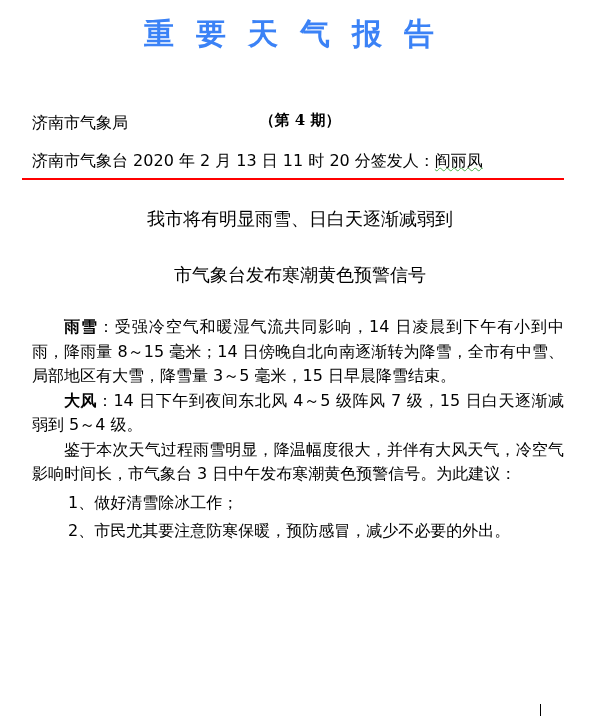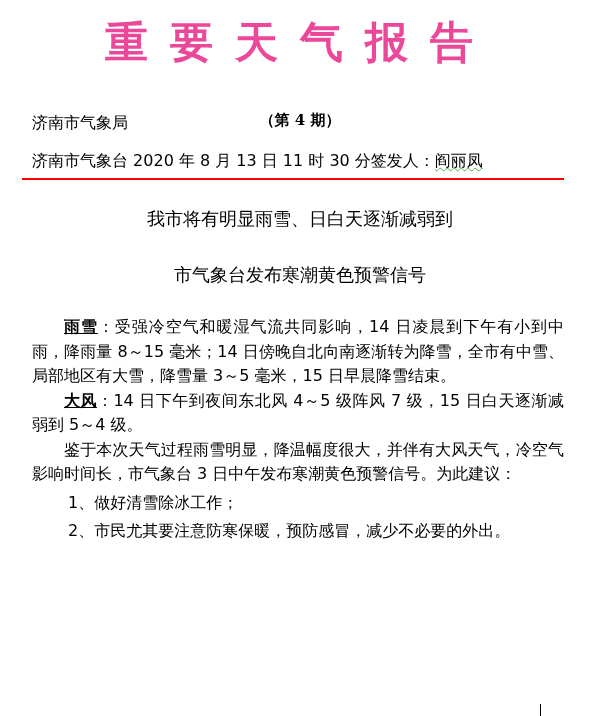--- a/index.html
+++ b/index.html
@@ -3,21 +3,21 @@
 <meta charset="utf-8">
 <style>
   html, body { margin:0; padding:0; }
   body {
     width:600px; height:716px; overflow:hidden; background:#ffffff;
     font-family:"DejaVu Sans","Liberation Sans",sans-serif; color:#000;
     position:relative;
   }
   .title {
     position:absolute; top:14px; left:0; width:600px; text-align:center;
-    font-size:43px; font-weight:bold; color:#ec4899; letter-spacing:22px;
+    font-size:30px; font-weight:bold; color:#3b82f6; letter-spacing:22px;
     font-family:"DejaVu Sans",sans-serif;
   }
   .issue {
     position:absolute; top:101px; left:0; width:600px; text-align:center;
     font-size:15px; font-weight:bold; font-family:"DejaVu Serif",serif;margin-top:10px;
   }
   .meta { position:absolute; left:32px; font-size:16px; }
   .meta1 { top:113px; }
   .meta2 { top:151px; }
   .signer { text-decoration:underline wavy #4caf50; text-decoration-thickness:1px; }
@@ -26,33 +26,33 @@
   }
   .headline {
     position:absolute; left:0; width:600px; text-align:center; font-size:18px;
   }
   .h1 { top:207px; }
   .h2 { top:263px; }
   .body {
     position:absolute; top:315px; left:32px; width:532px; font-size:16px; line-height:24.5px;
   }
   .body p { margin:0; text-indent:32px; text-align:justify; }
-  .body b { font-weight:bold;text-decoration:underline; }
+  .body b { font-weight:bold; }
   .item { margin:4px; padding-left:32px; }
   .cursor { position:absolute; left:540px; top:704px; width:1px; height:12px; background:#000; }
 </style>
 </head>
 <body>
 
 <div class="title">重要天气报告</div>
 <div class="issue">（第 4 期）</div>
 
 <div class="meta meta1">济南市气象局</div>
 <div class="meta meta2">
-  <span>济南市气象台 2020 年 8 月 13 日 11 时 30 分签发人：</span><span class="signer">阎丽凤</span>
+  <span>济南市气象台 2020 年 2 月 13 日 11 时 20 分签发人：</span><span class="signer">阎丽凤</span>
 </div>
 <div class="redline"></div>
 
 <div class="headline h1">我市将有明显雨雪、日白天逐渐减弱到</div>
 <div class="headline h2">市气象台发布寒潮黄色预警信号</div>
 
 <div class="body">
   <p><b>雨雪</b><span>：受强冷空气和暖湿气流共同影响，14 日凌晨到下午有小到中雨，降雨量 8～15 毫米；14 日傍晚自北向南逐渐转为降雪，全市有中雪、局部地区有大雪，降雪量 3～5 毫米，15 日早晨降雪结束。</span></p>
   <p><b>大风</b><span>：14 日下午到夜间东北风 4～5 级阵风 7 级，15 日白天逐渐减弱到 5～4 级。</span></p>
   <p>鉴于本次天气过程雨雪明显，降温幅度很大，并伴有大风天气，冷空气影响时间长，市气象台 3 日中午发布寒潮黄色预警信号。为此建议：</p>

